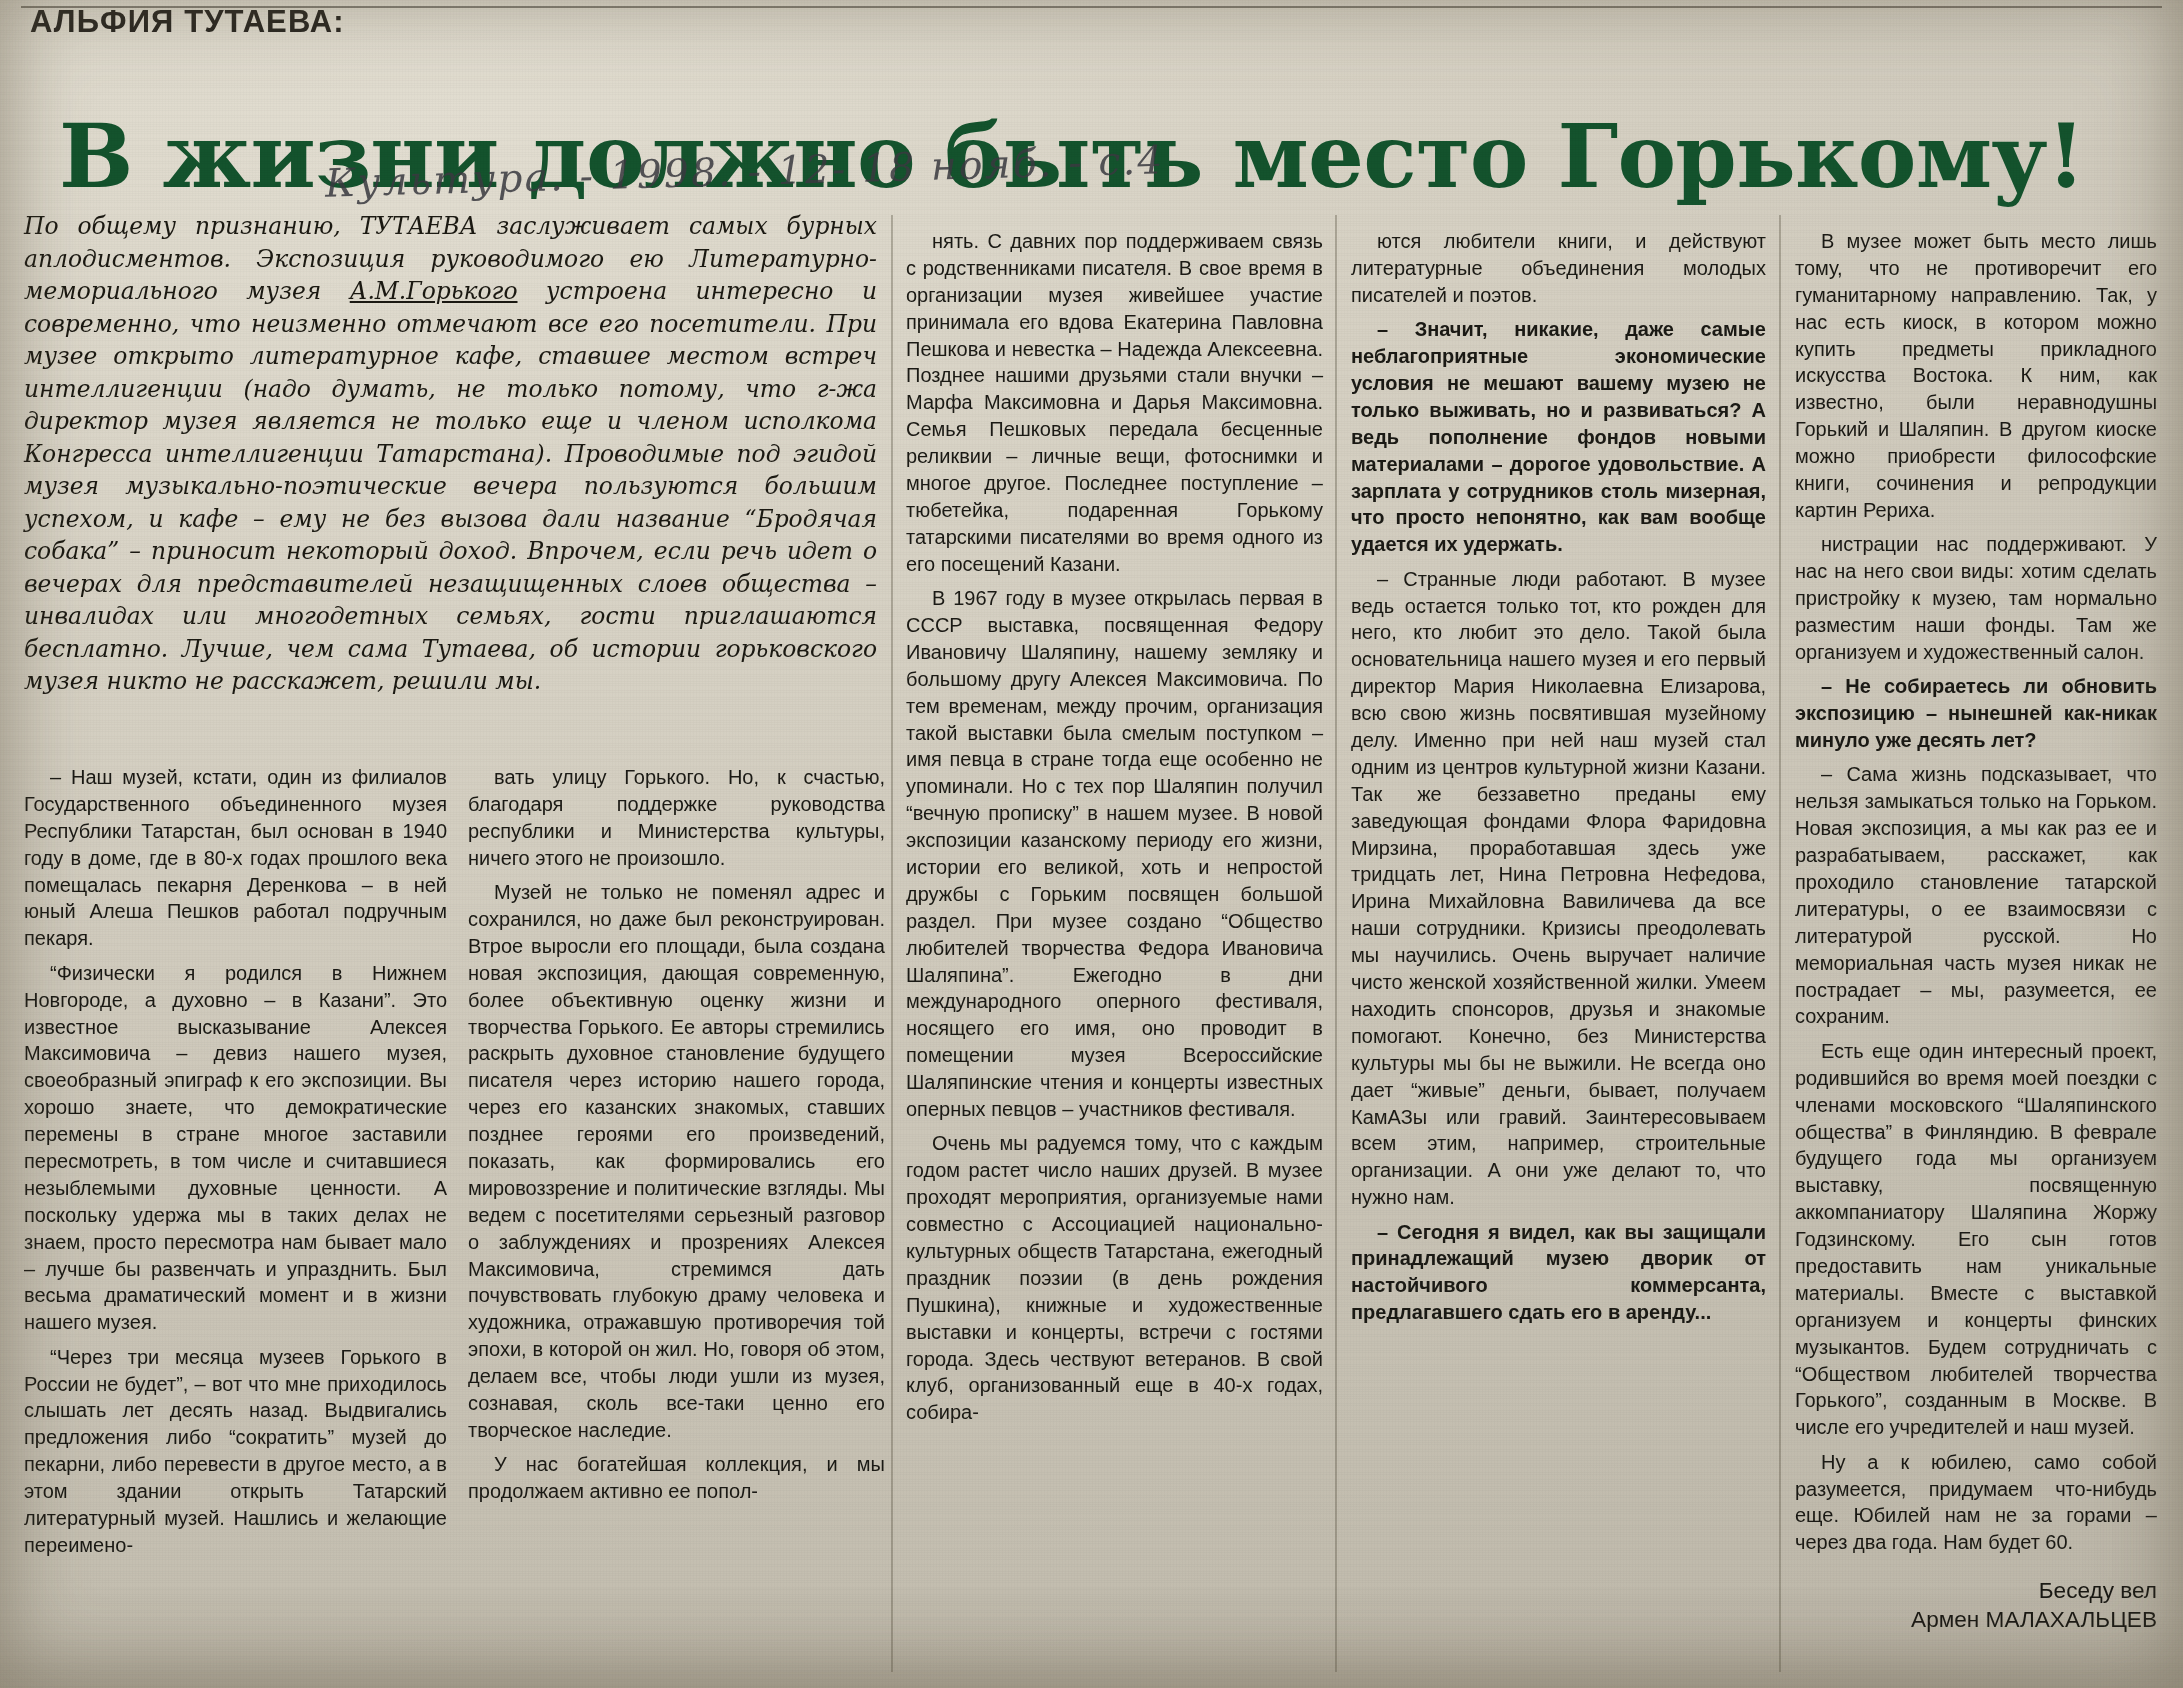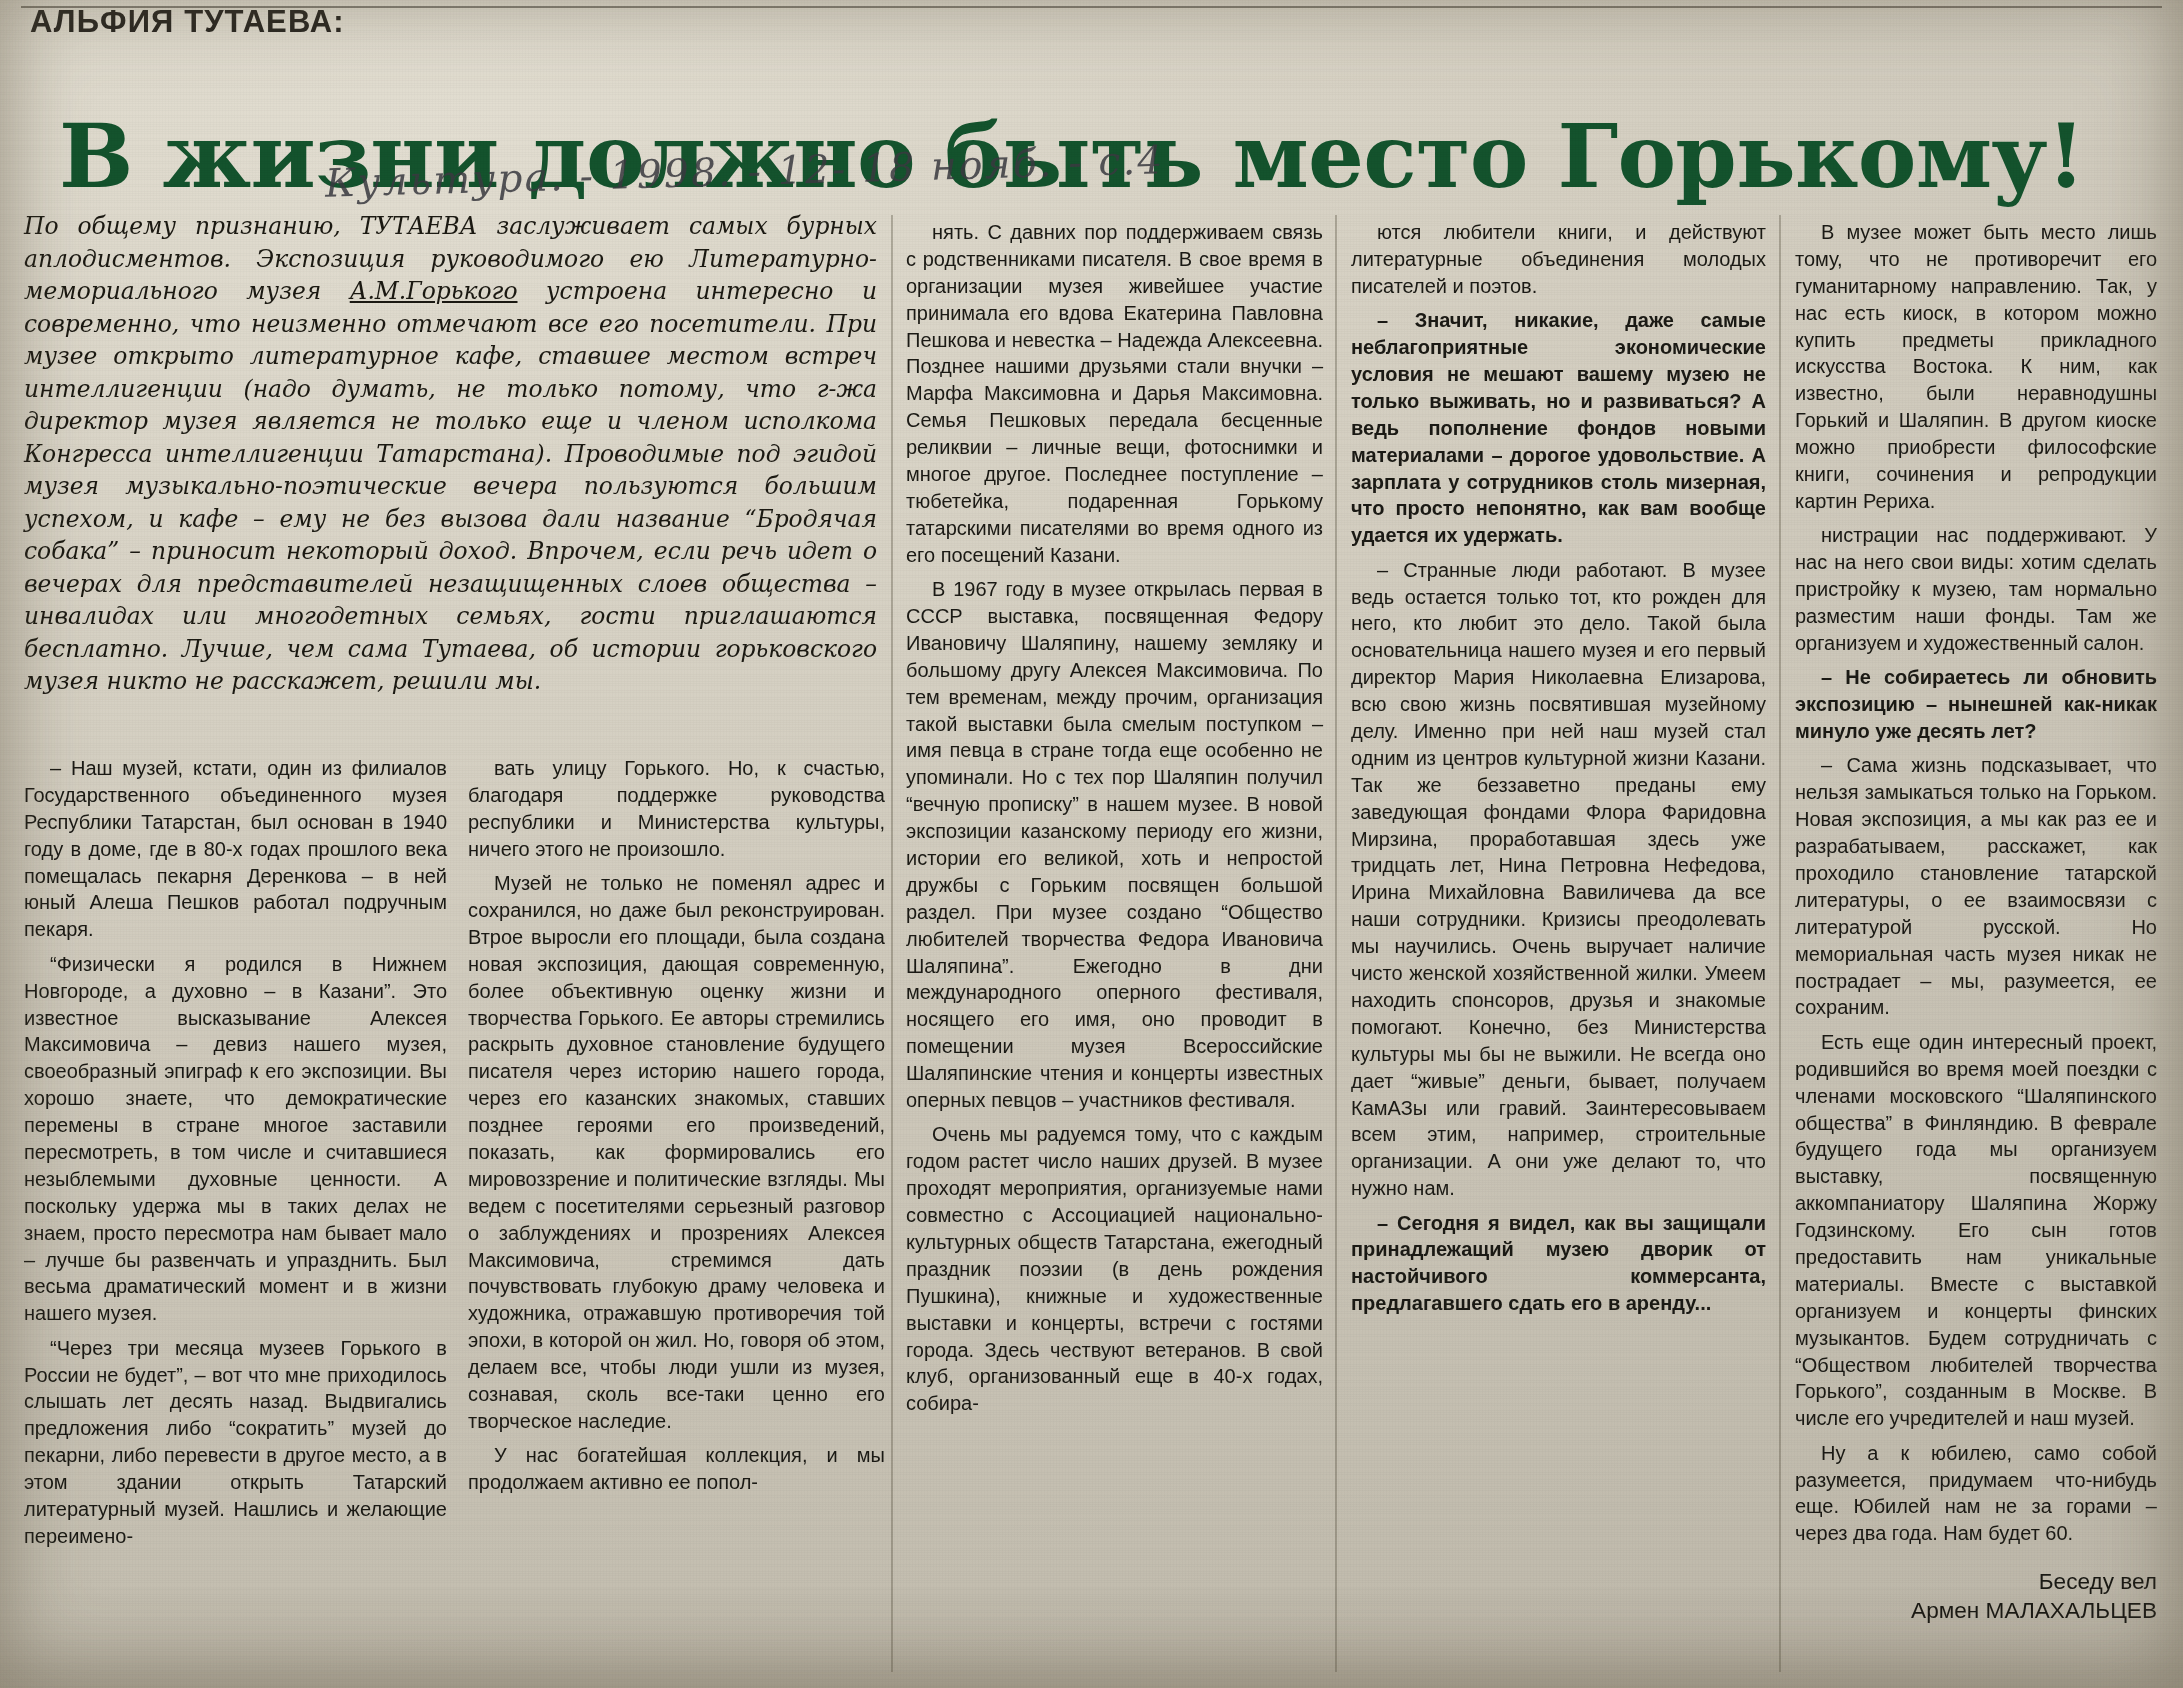--- a/index.html
+++ b/index.html
@@ -78,21 +78,21 @@
   .intro .u{ text-decoration:underline; }
 
   
   .col{
     position:absolute;
     font-size:20px;
     line-height:1.345;
     text-align:justify;
     color:#1b1a15;
     font-family:"Liberation Sans", sans-serif;
-    -webkit-hyphens:auto;hyphens:auto;
+    -webkit-hyphens:auto;hyphens:auto;margin-top:9px;
   }
   .col p{margin:0 0 0 0;text-indent:26px;}
   .col p + p{margin-top:7.5px;}
   .q{font-weight:bold;}
 
   .c1{left:24px;  top:755px; width:423px;}
   .c2{left:468px; top:755px; width:417px;}
   .c3{left:906px;top:219px;  width:417px;}
   .c4{left:1351px;top:219px;  width:415px;}
   .c5{left:1795px;top:219px;  width:362px;}

